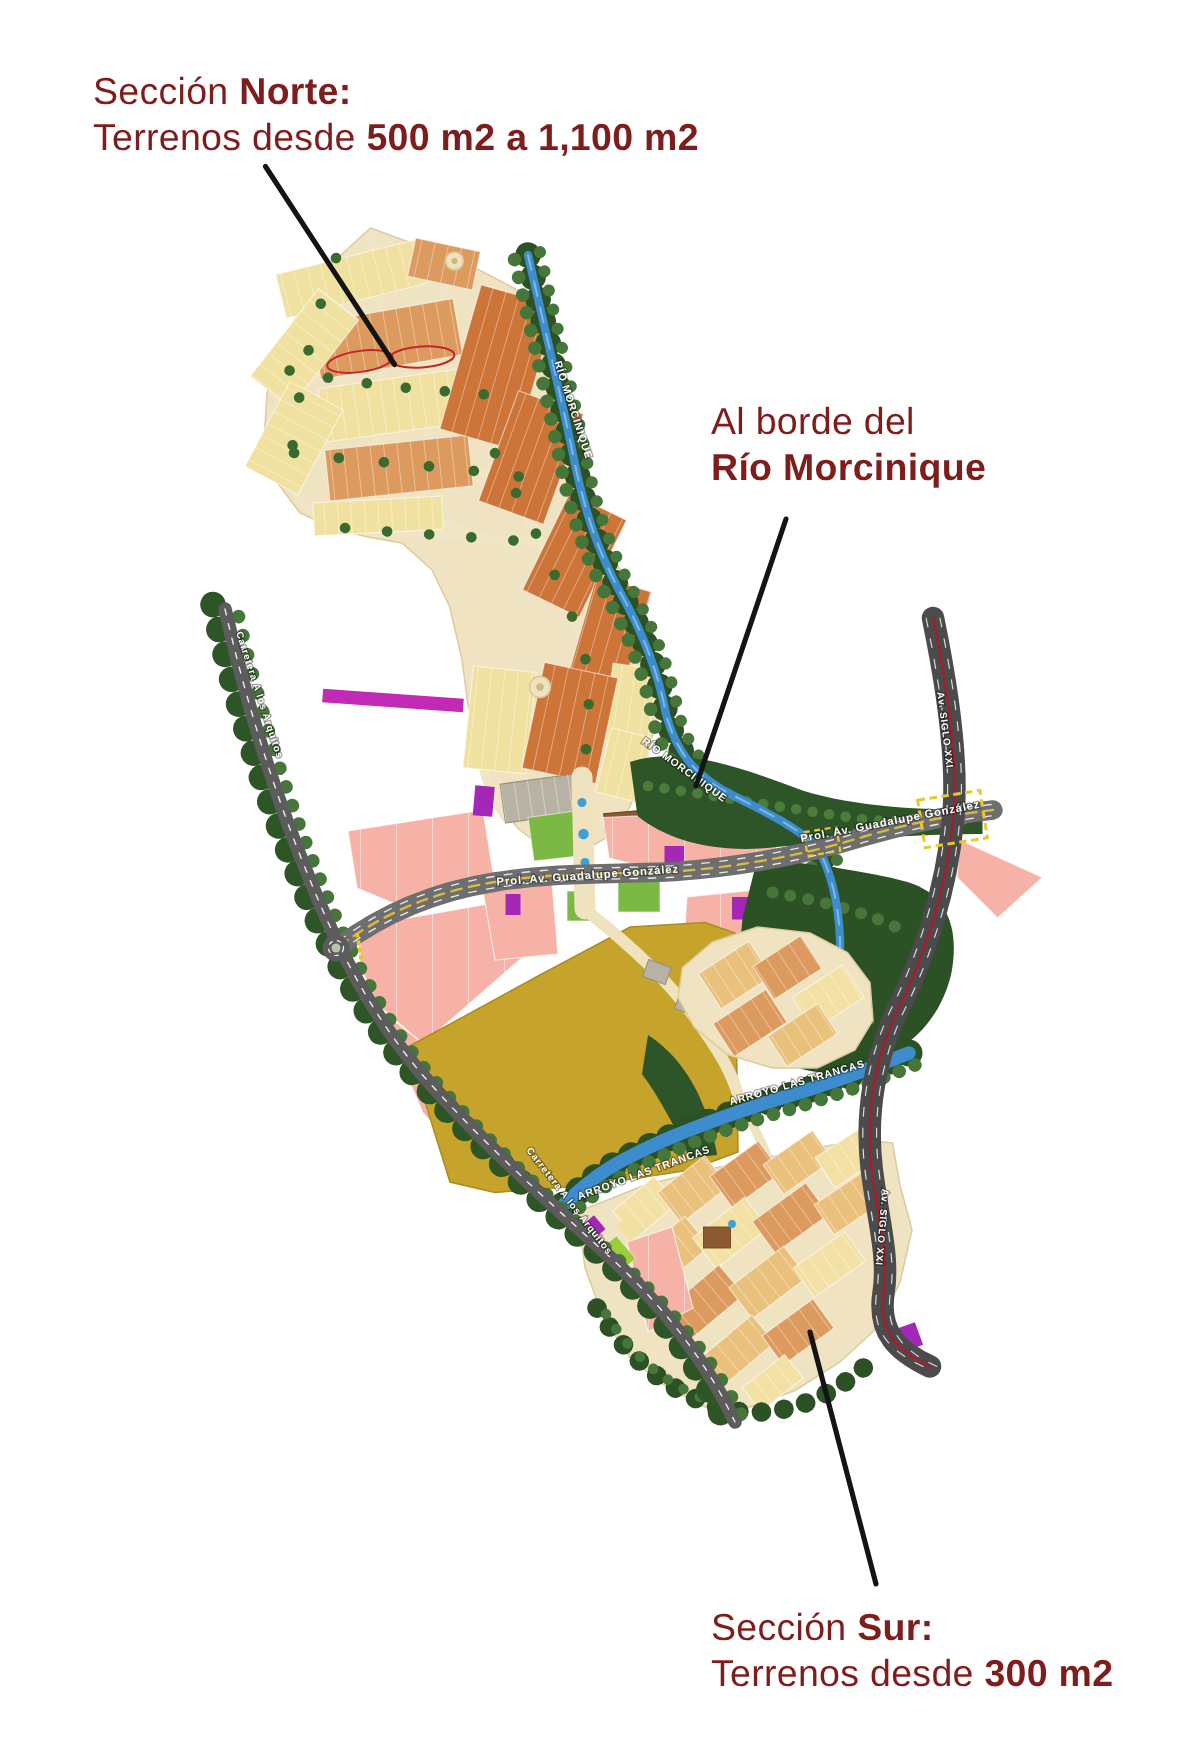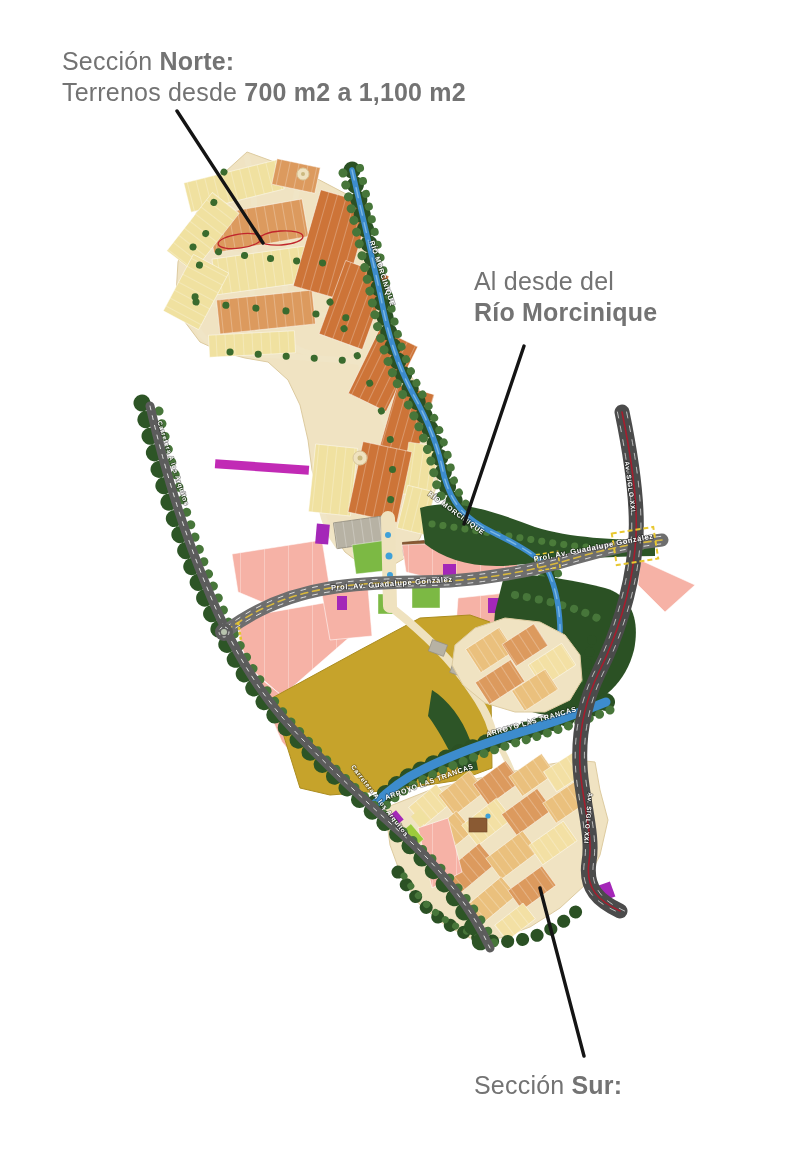--- a/index.html
+++ b/index.html
@@ -1,19 +1,19 @@
 <!DOCTYPE html>
 <html><head>
 <meta charset="utf-8">
 <style>
   html,body{margin:0;padding:0;background:#ffffff;}
   .stage{position:relative;width:800px;height:1162px;background:#ffffff;overflow:hidden;
          font-family:"Liberation Sans",sans-serif;}
   .stage svg{position:absolute;left:0;top:0;}
-  .ann{position:absolute;color:#737373;font-size:25px;line-height:31px;letter-spacing:.2px;white-space:nowrap;}
+  .ann{position:absolute;color:#7f1d1d;font-size:25px;line-height:31px;letter-spacing:.2px;white-space:nowrap;}
   .ann b{font-weight:700;}
   
   .y{fill:#f0e1a0}.o{fill:#cd7438}.o2{fill:#dc9a5e}.t{fill:#eac07d}.c{fill:#f3e0a4}
   .bk{stroke:#ffffff;stroke-opacity:.55;stroke-width:.8}
   .pk{fill:#f6b2a6;stroke:#ffffff;stroke-opacity:.7;stroke-width:.8}
   .gr{fill:#7cb944;stroke:#ffffff;stroke-opacity:.6;stroke-width:.7}
   .pu{fill:#a427b8}
   .mu{fill:#c6a32b;stroke:#ab8c1f;stroke-width:1}
   .cream{fill:#f0e3c2;stroke:#ddcba0;stroke-width:1}
   .crd{fill:none;stroke:#f0e5c6;stroke-width:6;stroke-linecap:round}
@@ -400,25 +400,26 @@
 
   <g>
     <line class="ptr" x1="177" y1="111" x2="263" y2="243"></line>
     <line class="ptr" x1="524" y1="346" x2="464" y2="524"></line>
     <line class="ptr" x1="540" y1="888" x2="584" y2="1056"></line>
   </g>
 </svg>
 
   <div class="ann" style="left:62px;top:46px">
     <div><span>Sección </span><b>Norte:</b></div>
-    <div><span>Terrenos desde </span><b>700 m2 a 1,100 m2</b></div>
+    <div><span>Terrenos desde </span><b>500 m2 a 1,100 m2</b></div>
   </div>
 
   <div class="ann" style="left:474px;top:266px">
-    <div>Al desde del</div>
+    <div>Al borde del</div>
     <div><b>Río Morcinique</b></div>
   </div>
 
   <div class="ann" style="left:474px;top:1070px">
     <div><span>Sección </span><b>Sur:</b></div>
+    <div><span>Terrenos desde </span><b>300 m2</b></div>
   </div>
 
 </div>
 
 </body></html>

